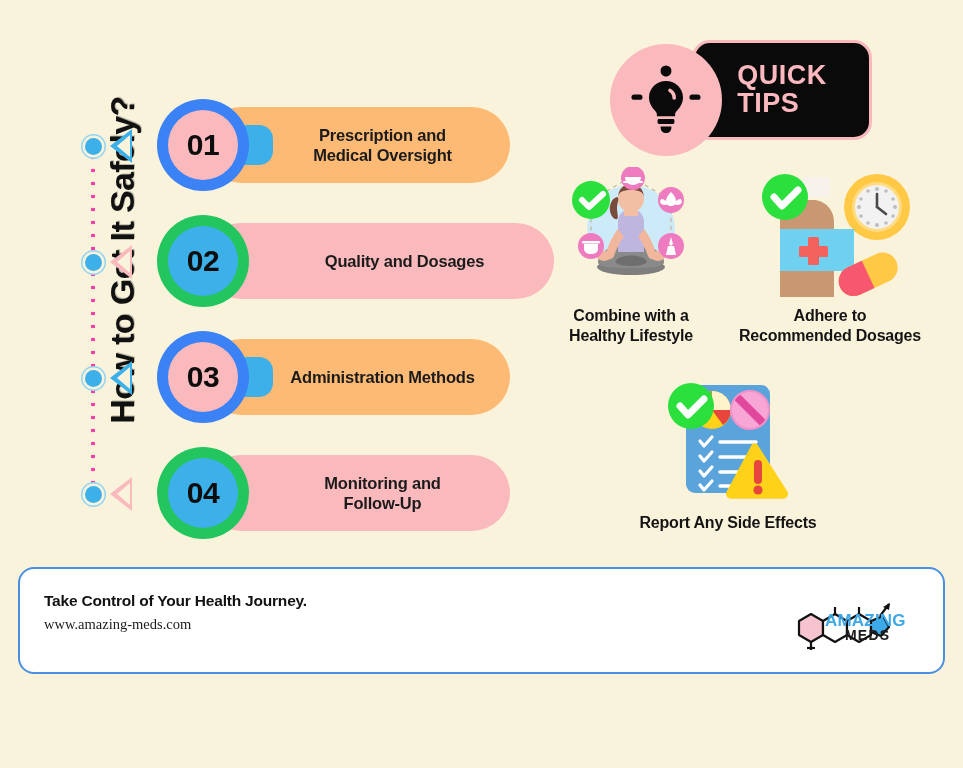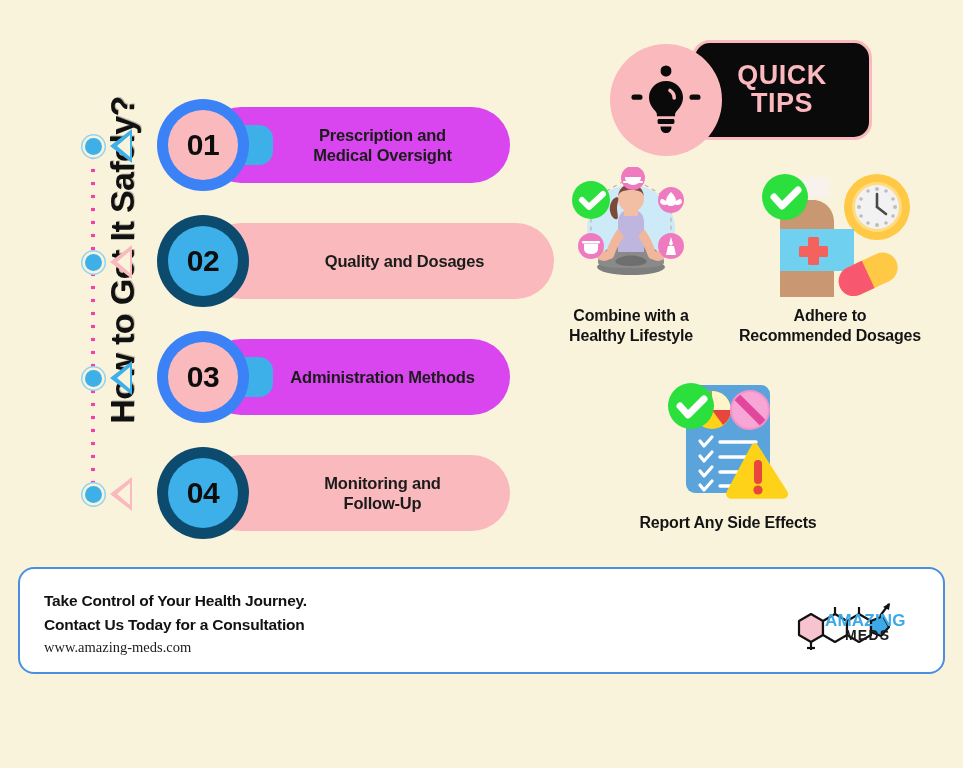--- a/index.html
+++ b/index.html
@@ -82,40 +82,40 @@
     display: flex; align-items: center; justify-content: center;
   }
   .bubble .inner {
     width: 70px; height: 70px; border-radius: 50%;
     display: flex; align-items: center; justify-content: center;
   }
   .bubble .num {
     font-size: 30px; font-weight: 800; color: #0d0d0d; letter-spacing: -0.5px;
   }
 
-  .step.blue .pill  { background: #d946ef; }
+  .step.blue .pill  { background: #fdba74; }
   .step.blue .neck  { background: #3DB0EA; }
   .step.blue .bubble{ background: #3b82f6; }
   .step.blue .inner { background: #FAB9BC; }
 
   .step.pink .pill  { background: #FAB9BC; }
   .step.pink .neck  { background: #FAB9BC; }
-  .step.pink .bubble{ background: #0c4a6e; }
+  .step.pink .bubble{ background: #22c55e; }
   .step.pink .inner { background: #3DB0EA; }
 
   
   #tipsbadge { position: absolute; left: 610px; top: 40px; width: 262px; height: 100px; }
   #tipsplate {
     position: absolute; left: 82px; top: 0; width: 180px; height: 100px;
     background: #0B0A0A; border: 3px solid #FAB9BC; border-radius: 18px;
     display: flex; align-items: center; justify-content: center;
   }
   #tipsplate .txt {
     color: #FBB8BE; font-size: 27px; font-weight: 800; line-height: 1.02;
-    text-align: center; letter-spacing: 0.5px;
+    letter-spacing: 0.5px;
   }
   #bulbcircle {
     position: absolute; left: 0; top: 4px; width: 112px; height: 112px;
     border-radius: 50%; background: #FAB9BC;
     display: flex; align-items: center; justify-content: center;
   }
 
   
   .tip { position: absolute; text-align: center; }
   .tip .art { position: relative; margin: 0 auto; }
@@ -392,21 +392,20 @@
       </svg>
     </div>
     <div class="caption">
       <div>Report Any Side Effects</div>
     </div>
   </div>
 
   <div id="footer">
     <div class="ftext">
       <div class="f1">Take Control of Your Health Journey.</div>
-      <div class="f2">Contact Us Today for a Consultation</div>
       <div class="f3">www.amazing-meds.com</div>
     </div>
     <div id="logo">
       <svg width="120" height="62" viewBox="0 0 120 62">
         <g fill="none" stroke="#111" stroke-width="2.2" stroke-linejoin="round">
           <polygon points="16,30 28,23 40,30 40,44 28,51 16,44" fill="#F7C3CE"></polygon>
           <polygon points="40,30 52,23 64,30 64,44 52,51 40,44" fill="#FFF"></polygon>
           <polygon points="64,30 76,23 88,30 88,44 76,51 64,44" fill="#FFF"></polygon>
           <polygon points="88,30 100,25 106,36 98,45 88,41" fill="#3DA9E8"></polygon>
           <path d="M28 51v8"></path>

